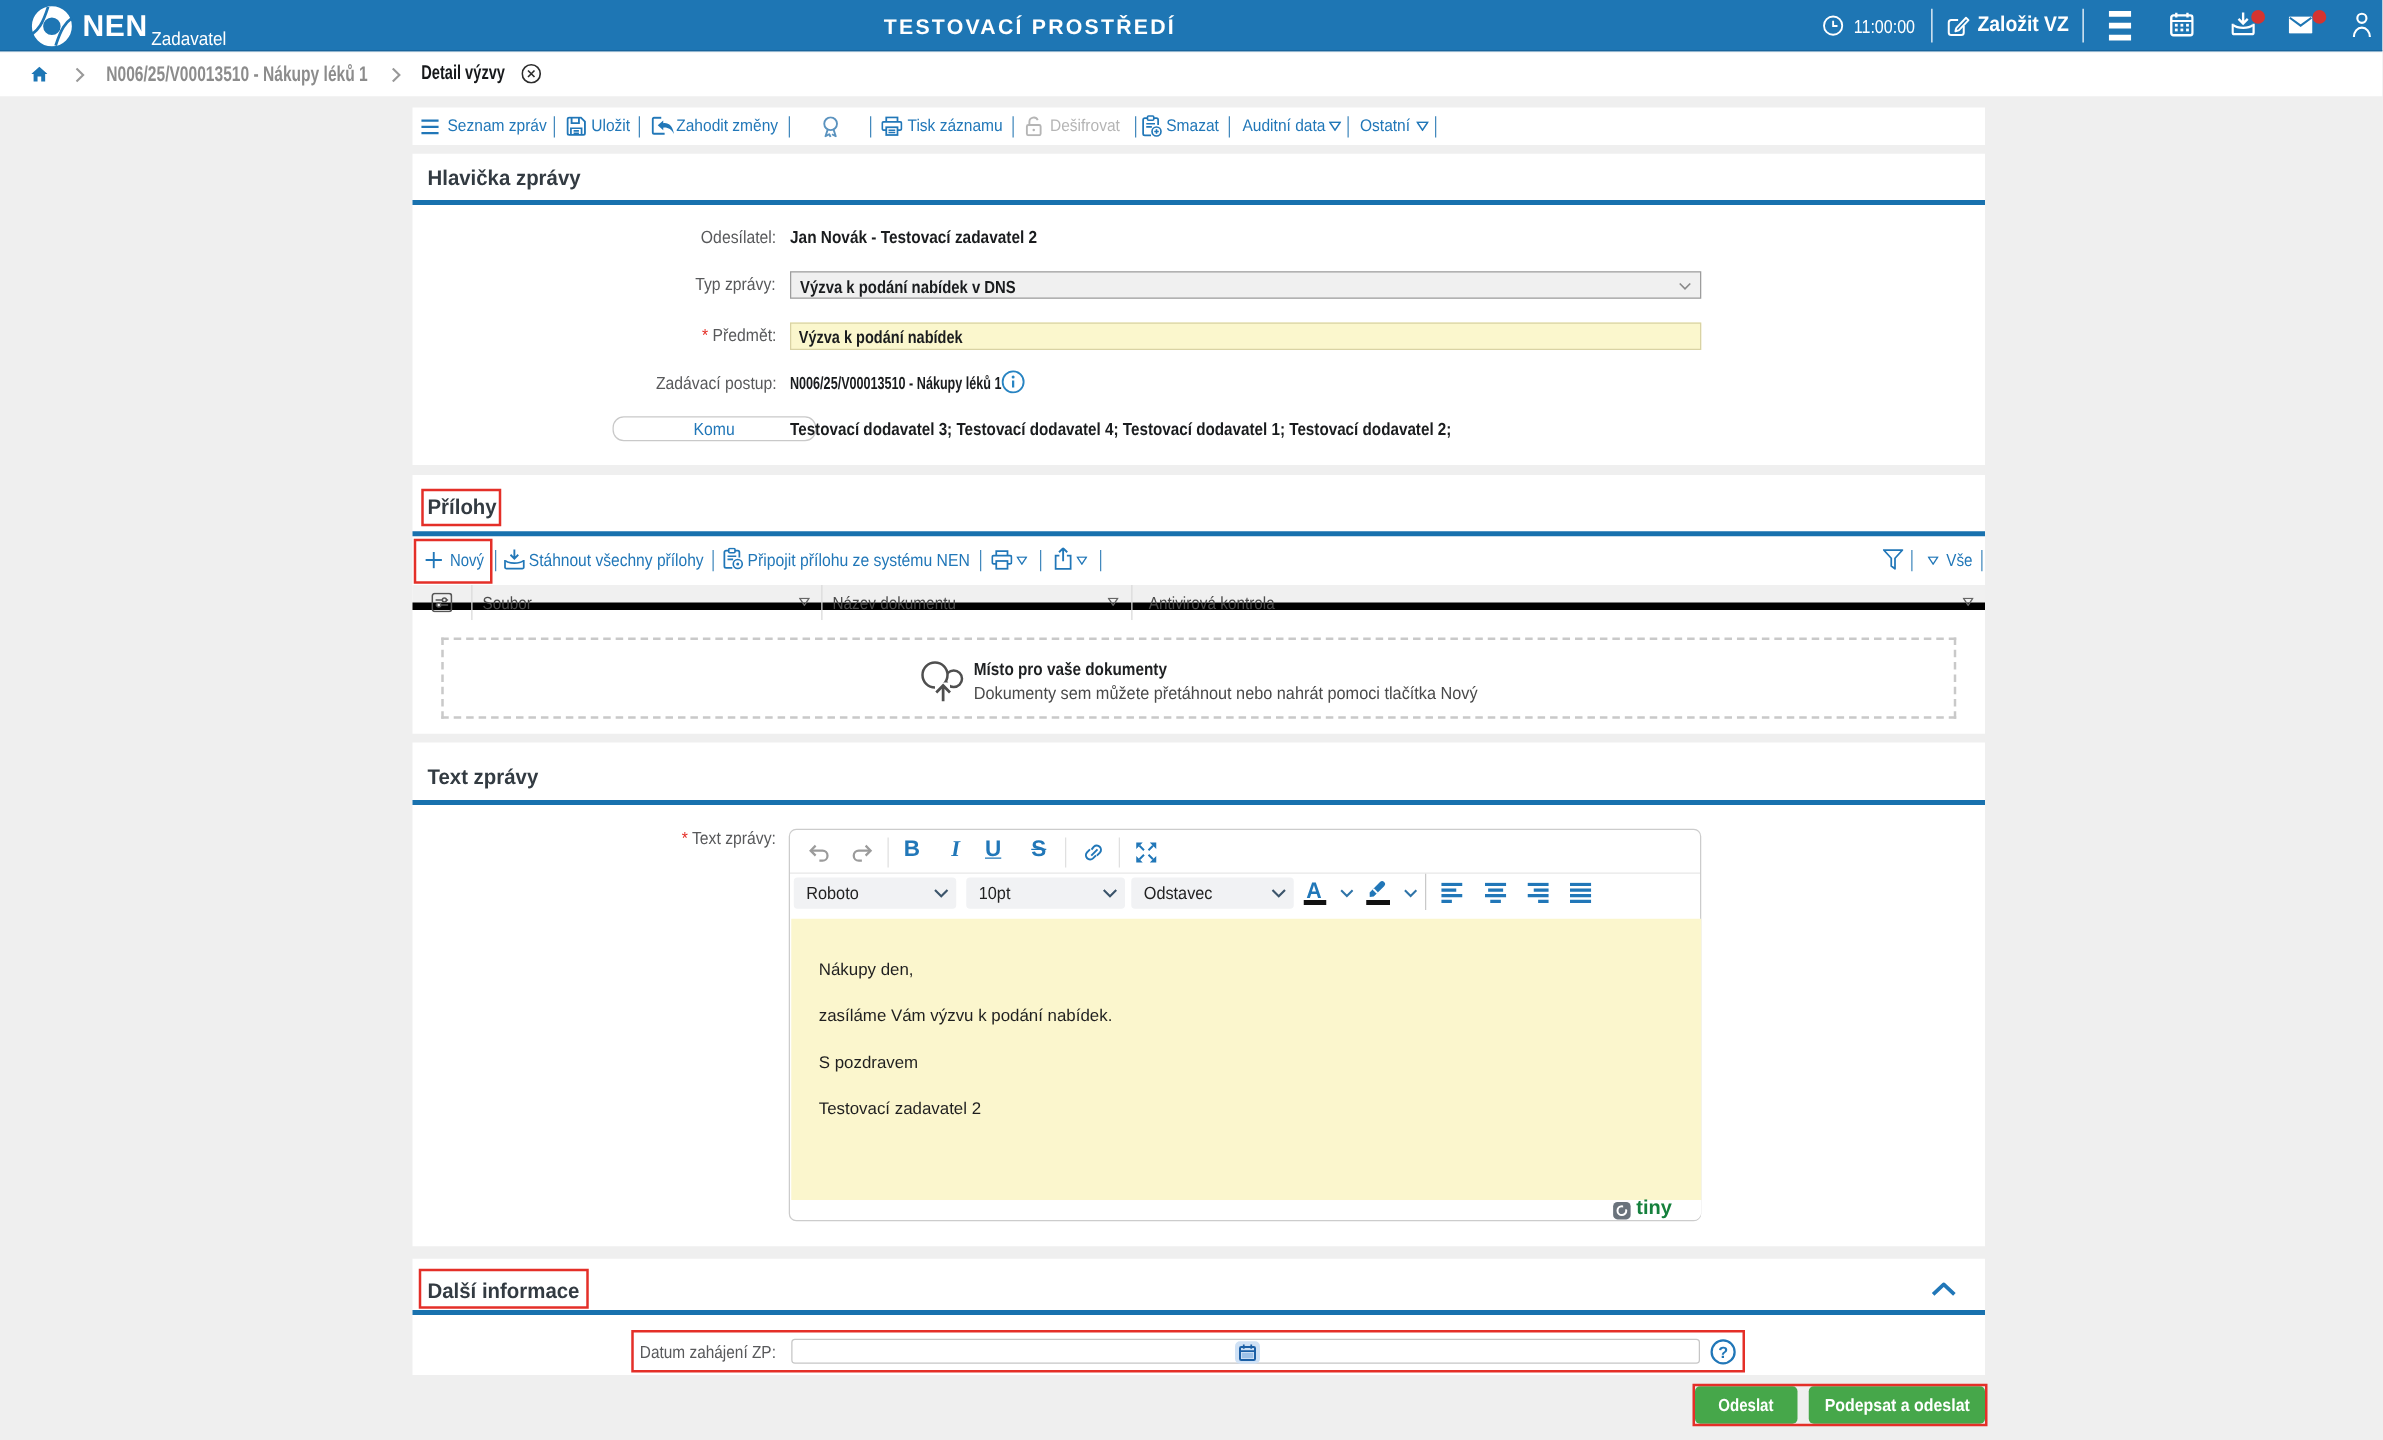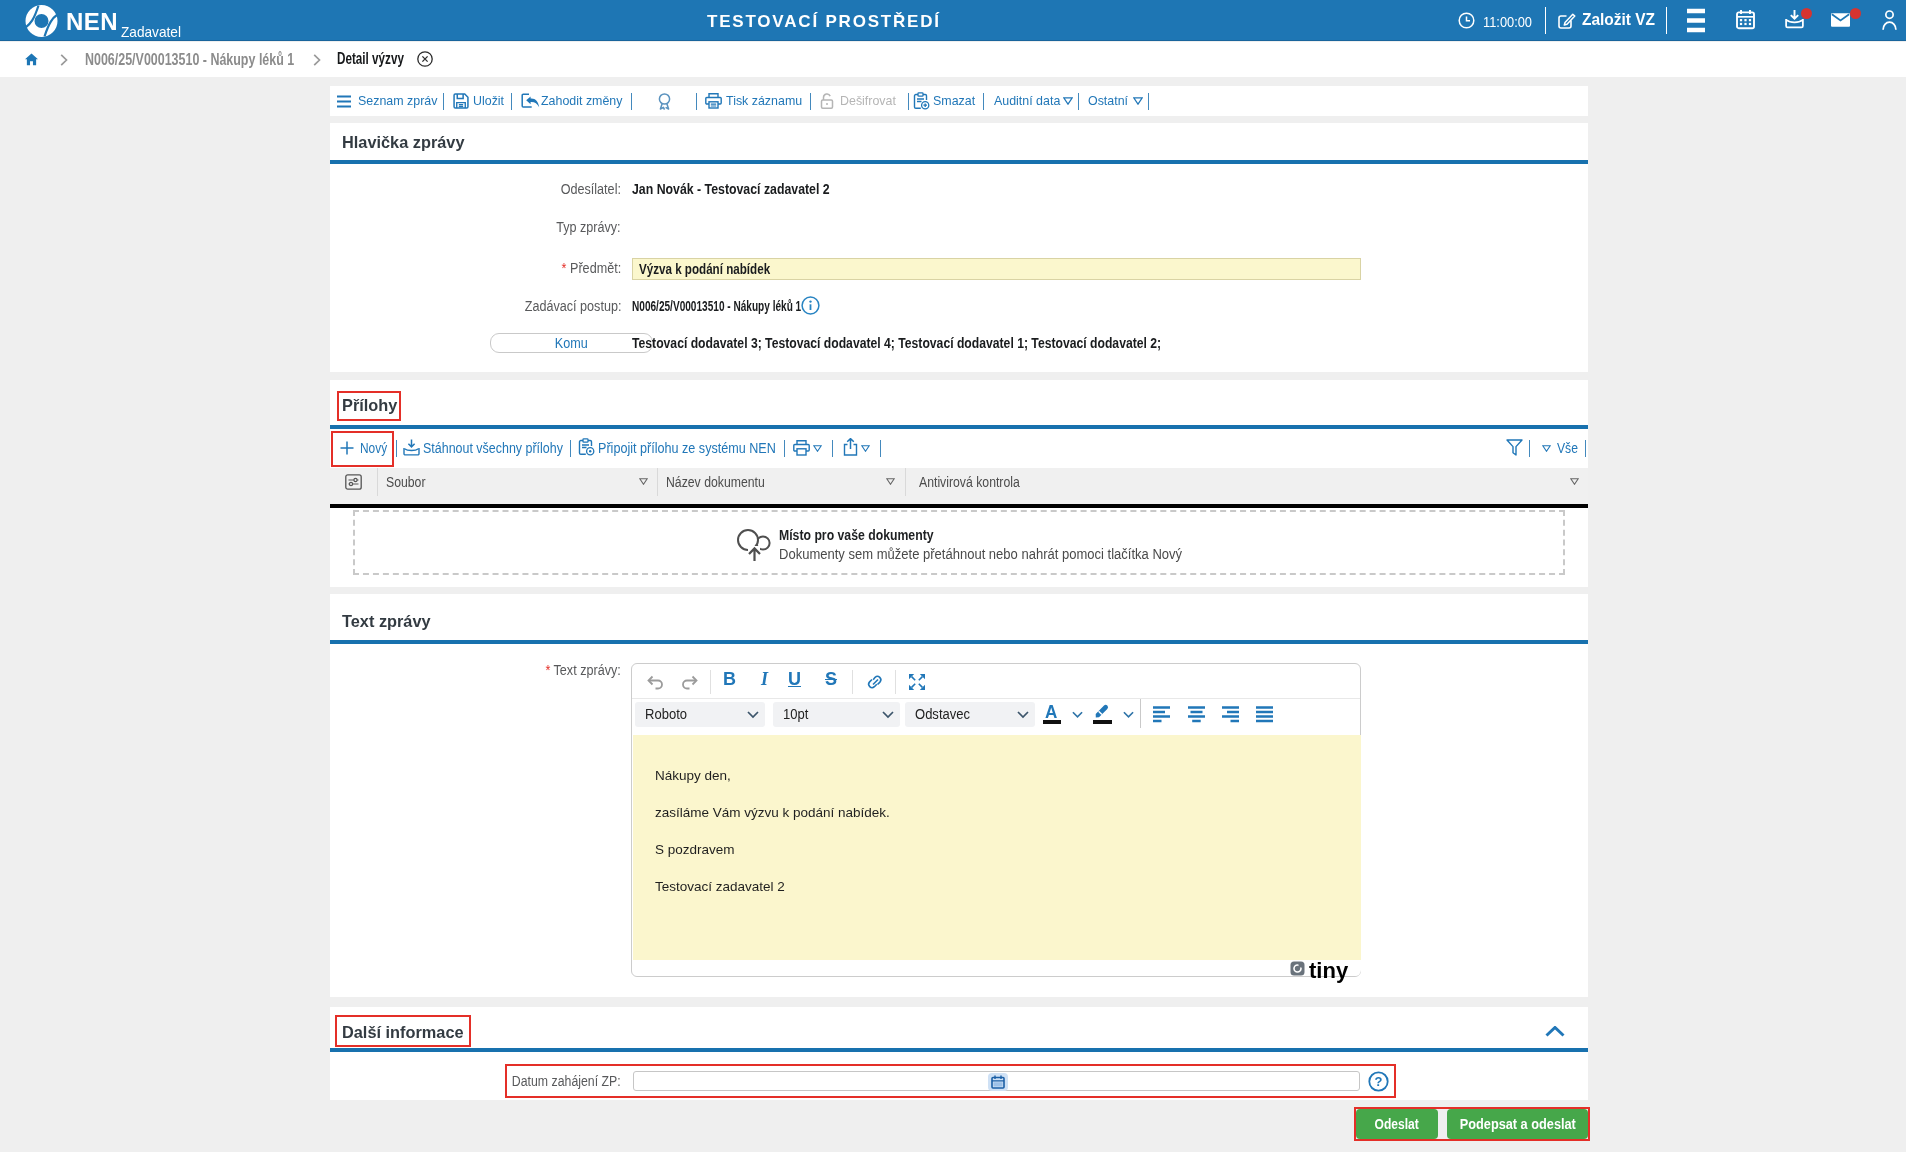--- a/index.html
+++ b/index.html
@@ -168,20 +168,26 @@
   <div class="tb-div" style="left:818px;"></div>
 </div>
 
 <div class="card" style="top:123px;height:249px;">
   <div class="sect-title" style="top:10px;">Hlavička zprávy</div>
   <div class="rule" style="top:37px;"></div>
   <div class="lbl" style="top:58px;"><span>Odesílatel:</span></div>
   <div class="val" style="top:58px;transform:scaleX(0.88);">Jan Novák - Testovací zadavatel 2</div>
 
   <div class="lbl" style="top:96px;"><span>Typ zprávy:</span></div>
+  <div class="abs" style="left:302px;top:94px;width:729px;height:22px;background:#f0f0f0;border:1px solid #9d9d9d;box-sizing:border-box;">
+    <div class="abs" style="left:7px;top:3px;font-size:14px;font-weight:bold;color:#1a1c1e;white-space:nowrap;transform:scaleX(0.85);transform-origin:0 50%;">Výzva k podání nabídek v DNS</div>
+    <svg class="abs" style="right:7px;top:8px;" width="10" height="6" viewBox="0 0 10 6">
+      <path d="M0.8 0.8 L5 5 L9.2 0.8" fill="none" stroke="#888" stroke-width="1.3"></path>
+    </svg>
+  </div>
 
   <div class="lbl" style="top:137px;"><span><span style="color:#e42f28;">*</span> Předmět:</span></div>
   <div class="abs" style="left:302px;top:134.5px;width:729px;height:22px;background:#fbf7cd;border:1px solid #d9d3a4;box-sizing:border-box;">
     <div class="abs" style="left:6px;top:2.5px;font-size:14px;font-weight:bold;color:#1a1c1e;white-space:nowrap;transform:scaleX(0.83);transform-origin:0 50%;">Výzva k podání nabídek</div>
   </div>
 
   <div class="lbl" style="top:175px;"><span>Zadávací postup:</span></div>
   <div class="val" style="top:175px;transform:scaleX(0.72);">N006/25/V00013510 - Nákupy léků 1</div>
   <svg class="abs" style="left:471px;top:173px;" width="19" height="19" viewBox="0 0 19 19">
     <circle cx="9.5" cy="9.5" r="8.4" fill="none" stroke="#2884c2" stroke-width="1.5"></circle>
@@ -248,21 +254,21 @@
   <svg class="abs" style="left:1176px;top:59px;" width="17" height="18" viewBox="0 0 17 18">
     <path d="M1 1 h15 l-6 6.6 V16 l-3 -2.2 V7.6 z" fill="none" stroke="#2177b8" stroke-width="1.4" stroke-linejoin="round"></path>
   </svg>
   <div class="tb-div" style="left:1199px;top:60px;"></div>
   <svg class="abs" style="left:1212px;top:65px;" width="9" height="7" viewBox="0 0 10 8">
     <path d="M0.8 0.8 h8.4 L5 7.2 z" fill="none" stroke="#2177b8" stroke-width="1.2"></path>
   </svg>
   <div class="tb-item" style="left:1227px;top:60px;font-size:14px;transform:scaleX(0.87);">Vše</div>
   <div class="tb-div" style="left:1255px;top:60px;"></div>
 
-  <div class="abs" style="left:0;top:88px;width:1258px;height:40px;background:#f0f0f0;border-bottom:4px solid #000000;box-sizing:border-box;">
+  <div class="abs" style="left:0;top:88px;width:1258px;height:20px;background:#f0f0f0;border-bottom:6px solid #000000;box-sizing:border-box;">
     <div class="abs" style="left:46.5px;top:0;width:1px;height:28px;background:#d9d9d9;"></div>
     <div class="abs" style="left:326.5px;top:0;width:1px;height:28px;background:#d9d9d9;"></div>
     <div class="abs" style="left:574.5px;top:0;width:1px;height:28px;background:#d9d9d9;"></div>
     <svg class="abs" style="left:15px;top:6px;" width="17" height="16" viewBox="0 0 17 16">
       <rect x="0.8" y="0.8" width="15.4" height="14.4" rx="2" fill="none" stroke="#555" stroke-width="1.3"></rect>
       <path d="M3.5 6 h10 M3.5 10 h10" stroke="#555" stroke-width="1.2"></path>
       <circle cx="10.5" cy="6" r="1.6" fill="#f0f0f0" stroke="#555" stroke-width="1.2"></circle>
       <circle cx="6" cy="10" r="1.6" fill="#f0f0f0" stroke="#555" stroke-width="1.2"></circle>
     </svg>
     <div class="abs" style="left:56px;top:6px;font-size:14px;color:#4c4c4c;transform:scaleX(0.875);transform-origin:0 50%;">Soubor</div>
@@ -375,21 +381,21 @@
       <div class="abs" style="left:22px;top:107px;font-size:13.5px;color:#1f1f1f;">S pozdravem</div>
       <div class="abs" style="left:22px;top:144px;font-size:13.5px;color:#1f1f1f;">Testovací zadavatel 2</div>
     </div>
 
     <div class="abs" style="left:1px;top:296px;width:728px;height:16px;background:#fff;border-radius:0 0 6px 6px;">
       <svg class="abs" style="left:657px;top:1px;" width="15" height="15" viewBox="0 0 15 15">
         <rect x="0.5" y="0.5" width="14" height="14" rx="3.5" fill="#6a737c"></rect>
         <path d="M4 7.5 a3.5 3.5 0 0 1 7 0 a3.5 3.5 0 0 1 -7 0" fill="none" stroke="#fff" stroke-width="1.6"></path>
         <rect x="8.5" y="3" width="3.5" height="3.5" fill="#6a737c"></rect>
       </svg>
-      <div class="abs" style="left:676px;top:-2px;font-size:22px;font-weight:bold;color:#000000;">tiny</div>
+      <div class="abs" style="left:676px;top:-2px;font-size:16px;font-weight:bold;color:#15803d;">tiny</div>
     </div>
   </div>
 </div>
 
 <div class="card" style="top:1007px;height:93px;">
   <div class="sect-title" style="top:16px;">Další informace</div>
   <div class="redbox" style="left:5px;top:8px;width:136px;height:32px;"></div>
   <svg class="abs" style="left:1215px;top:19px;" width="20" height="11" viewBox="0 0 20 11">
     <path d="M1.5 9.5 L10 1.5 L18.5 9.5" fill="none" stroke="#2177b8" stroke-width="3"></path>
   </svg>

